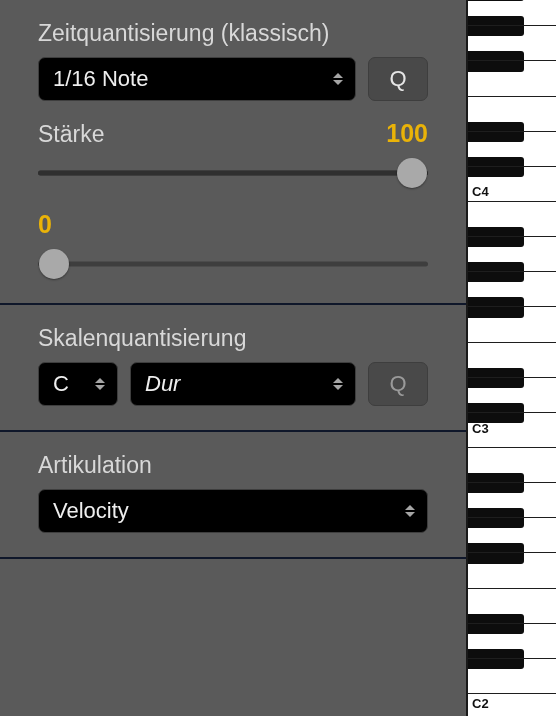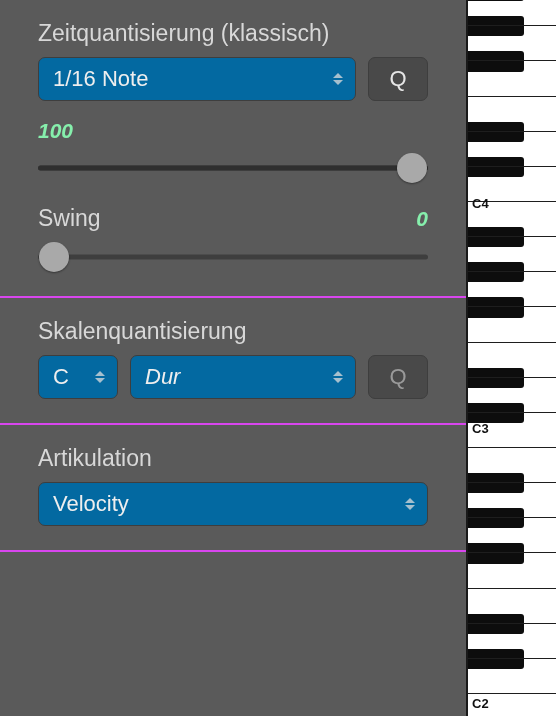--- a/index.html
+++ b/index.html
@@ -12,54 +12,53 @@
   }
   .panel {
     flex: 0 0 466px;
     height: 100%;
     background: #5a5a5a;
     display: flex;
     flex-direction: column;
   }
   .group {
     padding: 20px 38px 24px 38px;
-    border-bottom: 2px solid #d946ef;
+    border-bottom: 2px solid #0f172a;
   }
   .group:first-child { padding-top: 20px; }
   .group-last { border-bottom: none; padding-bottom: 30px; }
 
   .label-row {
     display: flex;
     justify-content: space-between;
     align-items: baseline;
     margin-bottom: 10px;
   }
   .section-label {
     color: #d8d8d8;
     font-size: 23px;
     font-weight: 400;
   }
   .value-label {
-    color: #86efac;
-    font-size: 21px;
+    color: #eab308;
+    font-size: 25px;
     font-weight: 600;
-    font-style: italic;
   }
 
   .control-row {
     display: flex;
     gap: 12px;
     align-items: center;
     margin-bottom: 18px;
   }
   .control-row:last-child { margin-bottom: 0; }
 
   .select {
     position: relative;
-    background: #0369a1;
+    background: #000000;
     border: 1px solid #3e3e3e;
     border-radius: 7px;
     height: 44px;
     display: flex;
     align-items: center;
     padding: 0 34px 0 14px;
     color: #eeeeee;
     font-size: 22px;
     flex: 1;
     min-width: 0;
@@ -180,30 +179,30 @@
       <div class="select">
         <span>1/16 Note</span>
         <span class="caret"></span>
       </div>
       <div class="q-btn">
         <span>Q</span>
       </div>
     </div>
 
     <div class="label-row">
+      <span class="section-label">Stärke</span>
       <span class="value-label">100</span>
     </div>
     <div class="slider-wrap">
       <div class="track"></div>
       <div class="track-fill" style="width: 100%;"></div>
       <div class="thumb" style="left: 96%;"></div>
     </div>
 
     <div class="label-row" style="margin-top:22px">
-      <span class="section-label">Swing</span>
       <span class="value-label">0</span>
     </div>
     <div class="slider-wrap">
       <div class="track"></div>
       <div class="track-fill" style="width: 0%;"></div>
       <div class="thumb" style="left: 4%;"></div>
     </div>
   </div>
 
   <div class="group">
@@ -262,21 +261,21 @@
     <div class="black-key" style="height: 20.3829px; top: 367.523px;"></div>
     <div class="white-key" style="top: 342.571px; height: 35.1429px;"></div>
     <div class="white-key" style="top: 307.429px; height: 35.1429px;"></div>
     <div class="black-key" style="height: 20.3829px; top: 297.237px;"></div>
     <div class="white-key" style="top: 272.286px; height: 35.1429px;"></div>
     <div class="black-key" style="height: 20.3829px; top: 262.094px;"></div>
     <div class="white-key" style="top: 237.143px; height: 35.1429px;"></div>
     <div class="black-key" style="height: 20.3829px; top: 226.951px;"></div>
     <div class="white-key" style="top: 202px; height: 35.1429px;"></div>
     <div class="white-key" style="top: 166.857px; height: 35.1429px;"></div>
-    <div class="oct-label" style="top: 196px;">C4</div>
+    <div class="oct-label" style="top: 184px;">C4</div>
     <div class="black-key" style="height: 20.3829px; top: 156.666px;"></div>
     <div class="white-key" style="top: 131.714px; height: 35.1429px;"></div>
     <div class="black-key" style="height: 20.3829px; top: 121.523px;"></div>
     <div class="white-key" style="top: 96.5714px; height: 35.1429px;"></div>
     <div class="white-key" style="top: 61.4286px; height: 35.1429px;"></div>
     <div class="black-key" style="height: 20.3829px; top: 51.2371px;"></div>
     <div class="white-key" style="top: 26.2857px; height: 35.1429px;"></div>
     <div class="black-key" style="height: 20.3829px; top: 16.0943px;"></div>
     <div class="white-key" style="top: -8.85714px; height: 35.1429px;"></div>
     <div class="black-key" style="height: 20.3829px; top: -19.0486px;"></div>

